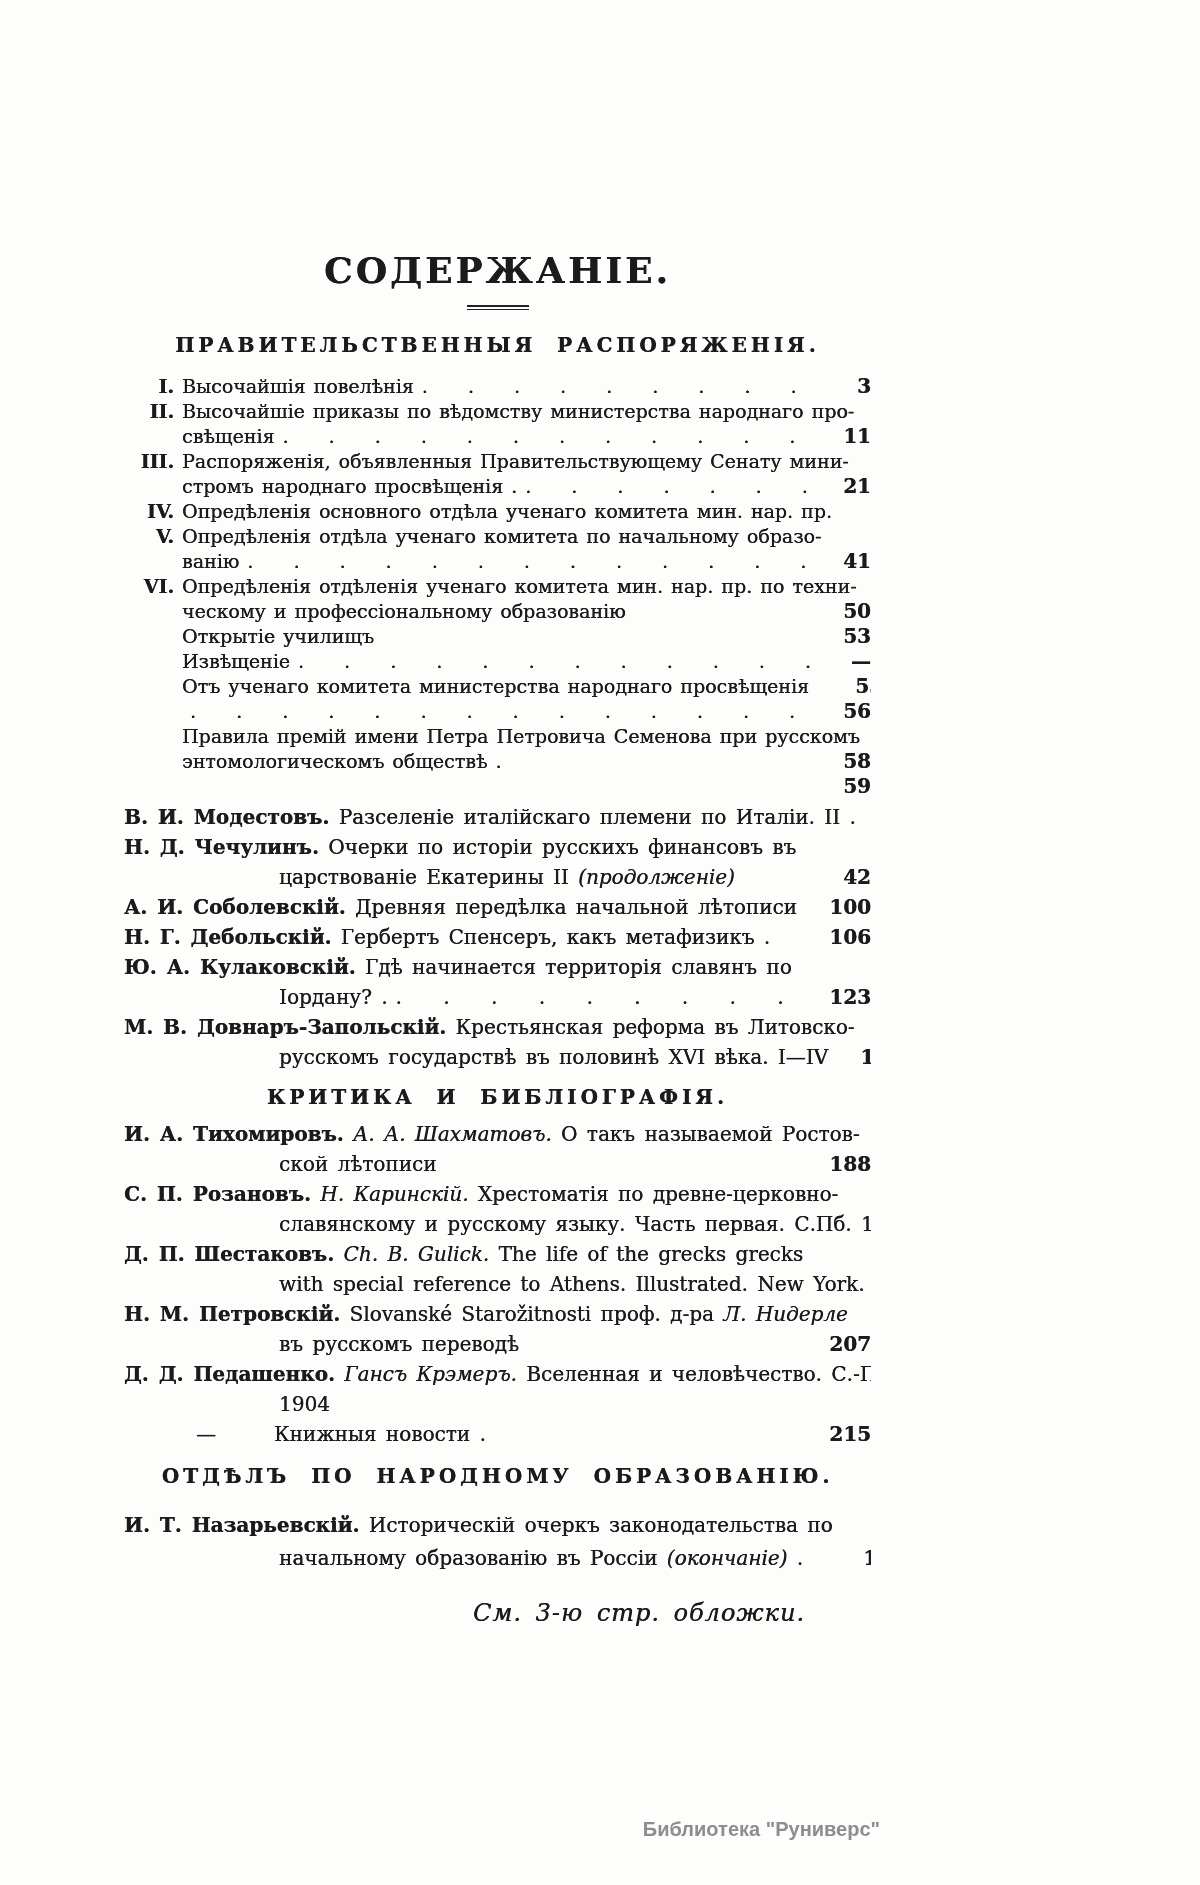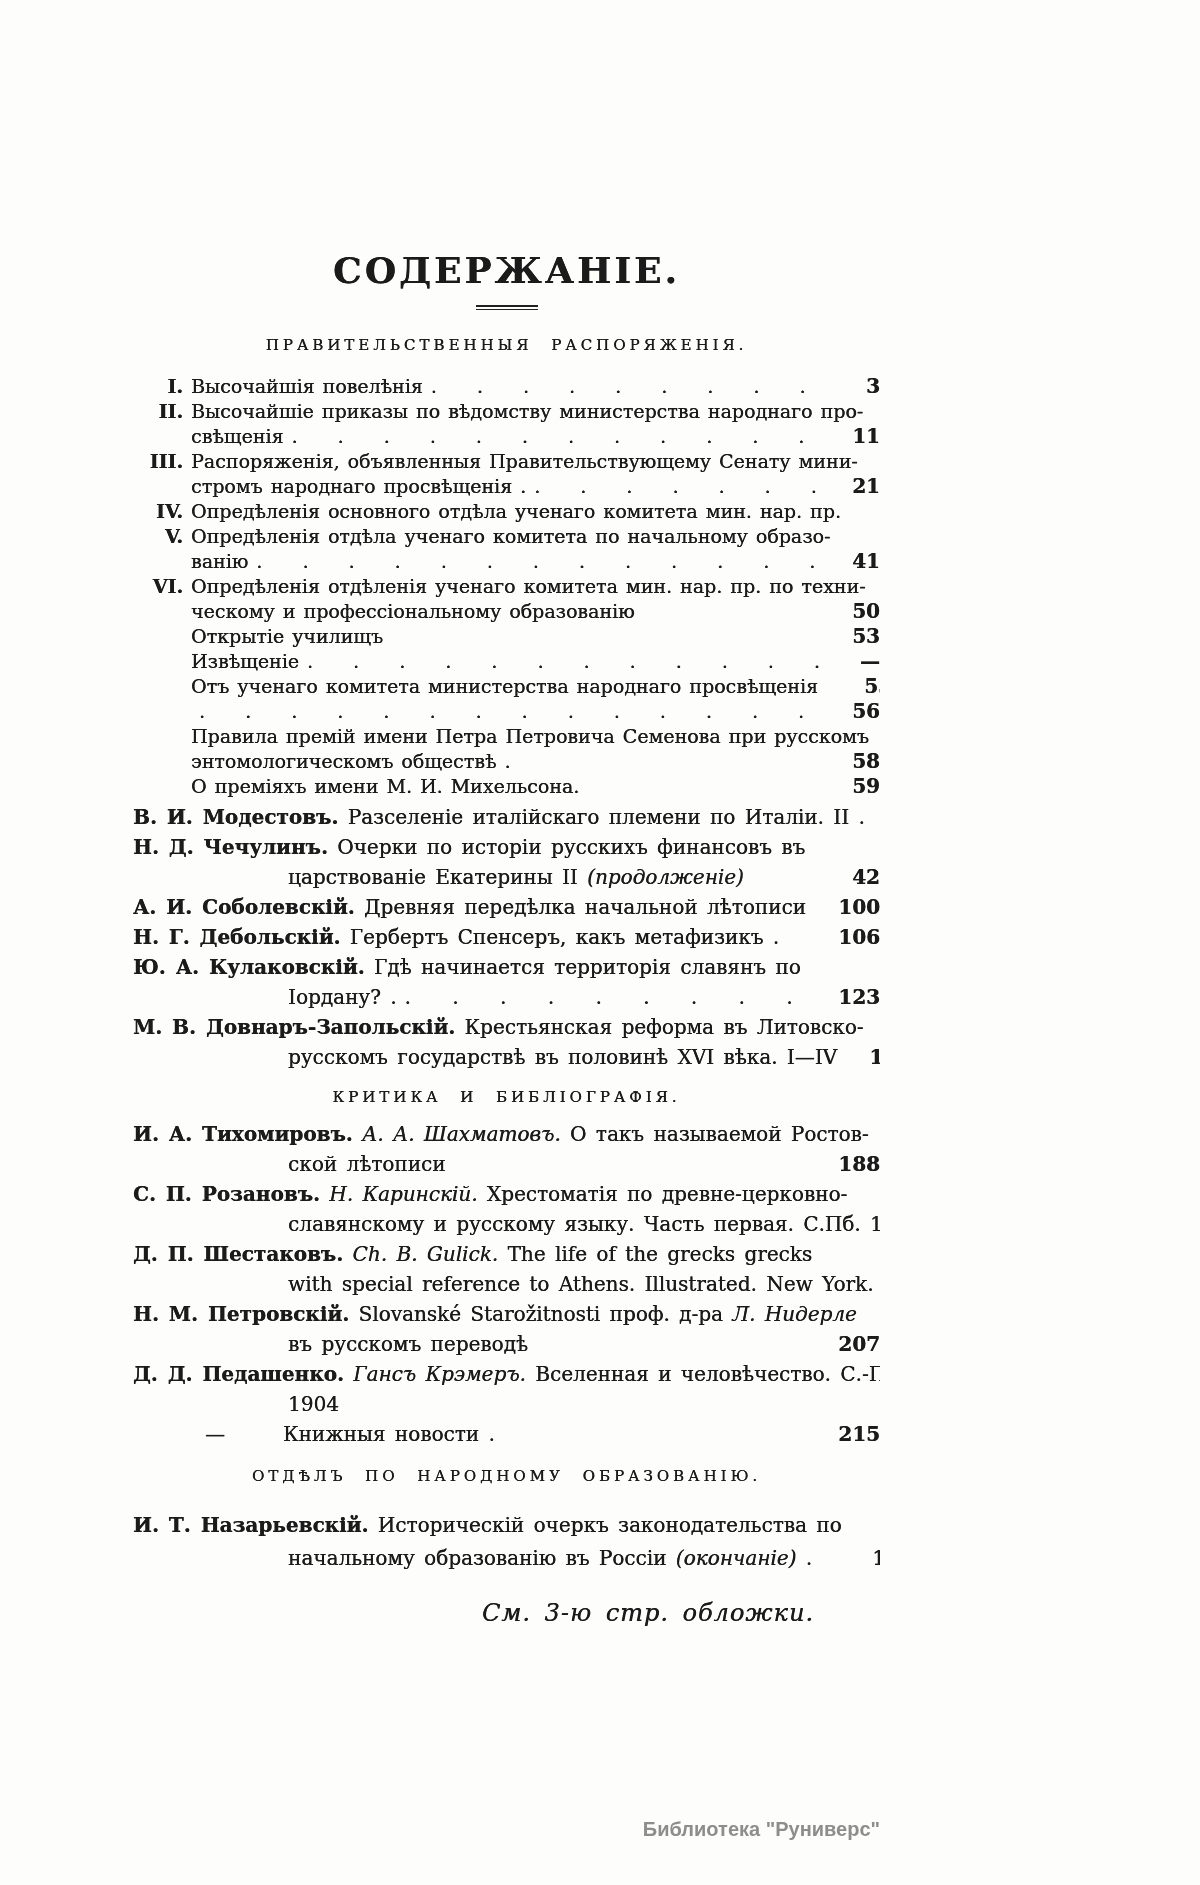--- a/index.html
+++ b/index.html
@@ -5,35 +5,35 @@
   html,body{margin:0;padding:0;background:#ffffff;}
   .sheet{
     position:relative;
     width:1200px;height:1885px;
     background:#fdfdfc;
     color:#1b1b1b;
     font-family:"DejaVu Serif","Liberation Serif",serif;
     overflow:hidden;
     text-shadow:0.3px 0 0 currentColor; 
   }
-  .content{position:absolute;left:133px;top:0;width:747px;}
+  .content{position:absolute;left:124px;top:0;width:747px;}
 
   .doc-title{
     margin-top:248px;
     text-align:center;
     font-size:36px;line-height:44px;
     font-weight:bold;letter-spacing:3px;word-spacing:6px;
   }
   .divider{
     width:62px;height:2px;margin:13px auto 0 auto;
     border-top:2.5px solid #222;border-bottom:1px solid #222;
   }
   .sec-header{
-    text-align:center;font-weight:normal;
-    font-size:15px;line-height:26px;
+    text-align:center;font-weight:bold;
+    font-size:20px;line-height:26px;
     letter-spacing:4px;word-spacing:10px;
   }
   .sec-gov{margin-top:22px;}
   .sec-gov .rows{margin-top:16px;}
   .sec-art1{margin-top:3px;}
   .sec-crit{margin-top:12px;}
   .sec-crit .rows{margin-top:9px;}
   .sec-edu{margin-top:14px;}
   .sec-edu .rows{margin-top:20px;}
 
@@ -162,21 +162,20 @@
               <span class="txt"><span class="n">Правила премій имени Петра Петровича Семенова при русскомъ</span></span>
               <span class="leader"></span>
               <span class="pagecol"></span>
             </div>
             <div class="row ind-gov">
               <span class="txt"><span class="n">энтомологическомъ обществѣ .</span></span>
               <span class="leader"></span>
               <span class="pagecol">58</span>
             </div>
             <div class="row ind-gov">
-              <span class="txt"><span class="n">О преміяхъ имени М. И. Михельсона.</span></span>
               <span class="leader"></span>
               <span class="pagecol">59</span>
             </div>
           </div>
         </section>
         <section class="sec sec-art1">
           <div class="rows">
             <div class="row ind-author">
               <span class="txt"><span class="b">В. И. Модестовъ.</span><span class="n"> Разселеніе италійскаго племени по Италіи. II .</span></span>
               <span class="leader"></span>

